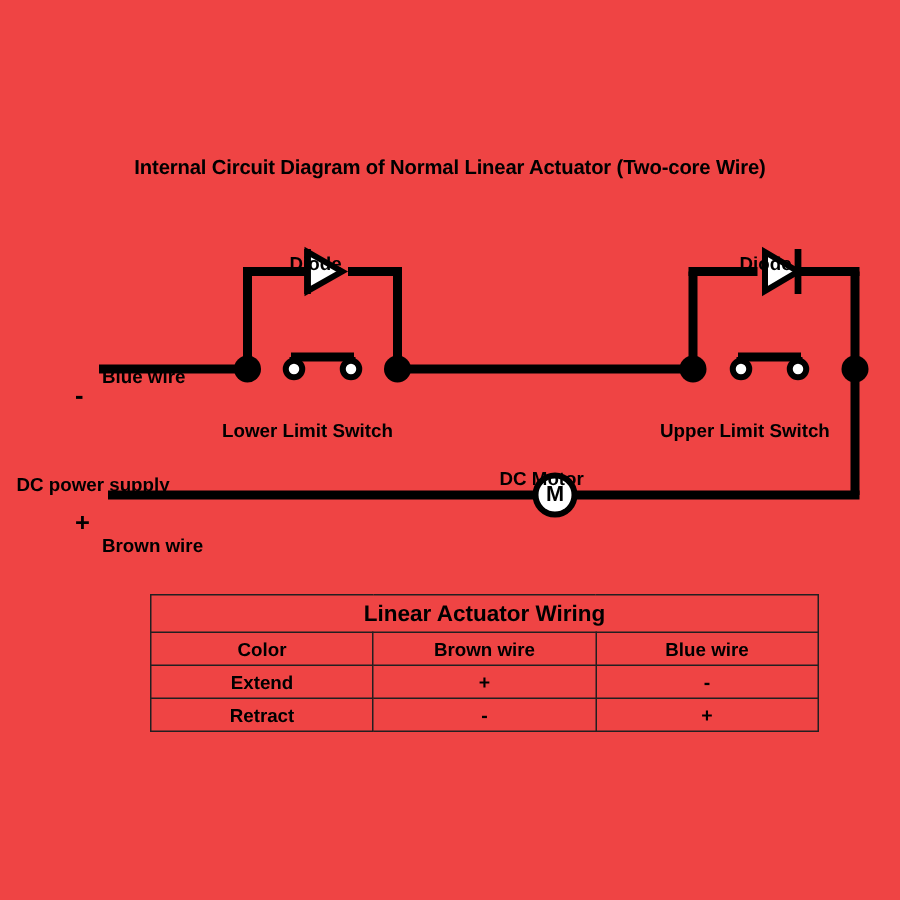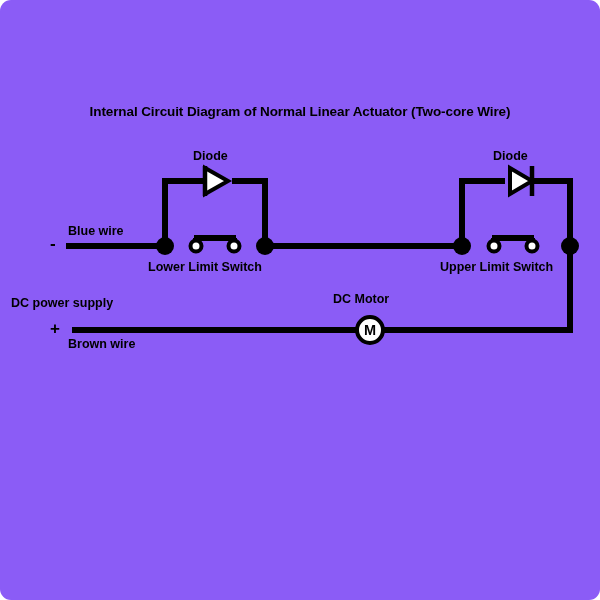--- a/index.html
+++ b/index.html
@@ -11,22 +11,21 @@
     width: 600px;
     height: 600px;
     font-family: "Liberation Sans", sans-serif;
     color: #000000;
     overflow: hidden;
   }
   #page {
     position: relative;
     width: 600px;
     height: 600px;
-    background: #8b5cf6;
-    border-radius: 11px;
+    background: #ef4444;
   }
 
   
   .diagram-title {
     position: absolute;
     left: 0;
     top: 104px;
     width: 600px;
     text-align: center;
     font-size: 13.5px;
@@ -43,20 +42,21 @@
     width: 600px;
     height: 600px;
   }
 
   
   .lbl {
     position: absolute;
     font-size: 12.5px;
     font-weight: bold;
     white-space: nowrap;
+    margin-top: 20px;
   }
   .lbl-diode-left   { left: 193px; top: 149px; }
   .lbl-diode-right  { left: 493px; top: 149px; }
   .lbl-blue-wire    { left: 68px;  top: 224px; }
   .lbl-brown-wire   { left: 68px;  top: 337px; }
   .lbl-lower-switch { left: 148px; top: 260px; }
   .lbl-upper-switch { left: 440px; top: 260px; }
   .lbl-dc-supply    { left: 11px;  top: 296px; }
   .lbl-dc-motor     { left: 333px; top: 292px; }
   .lbl-sign-minus   { left: 50px;  top: 234px; font-size: 17px; }
@@ -175,14 +175,36 @@
   <div class="lbl lbl-blue-wire">Blue wire</div>
   <div class="lbl lbl-brown-wire">Brown wire</div>
   <div class="lbl lbl-lower-switch">Lower Limit Switch</div>
   <div class="lbl lbl-upper-switch">Upper Limit Switch</div>
   <div class="lbl lbl-dc-supply">DC power supply</div>
   <div class="lbl lbl-dc-motor">DC Motor</div>
   <div class="lbl lbl-sign-minus">-</div>
   <div class="lbl lbl-sign-plus">+</div>
   <div class="motor-glyph">M</div>
 
+  <table id="wiring-table">
+    <tbody>
+      <tr>
+        <td class="title-cell" colspan="3">Linear Actuator Wiring</td>
+      </tr>
+      <tr>
+        <td class="col-a">Color</td>
+        <td class="col-b">Brown wire</td>
+        <td class="col-c">Blue wire</td>
+      </tr>
+      <tr>
+        <td>Extend</td>
+        <td class="sign-cell">+</td>
+        <td class="sign-cell">-</td>
+      </tr>
+      <tr>
+        <td>Retract</td>
+        <td class="sign-cell">-</td>
+        <td class="sign-cell">+</td>
+      </tr>
+    </tbody>
+  </table>
 
 </div>
 
 </body></html>

